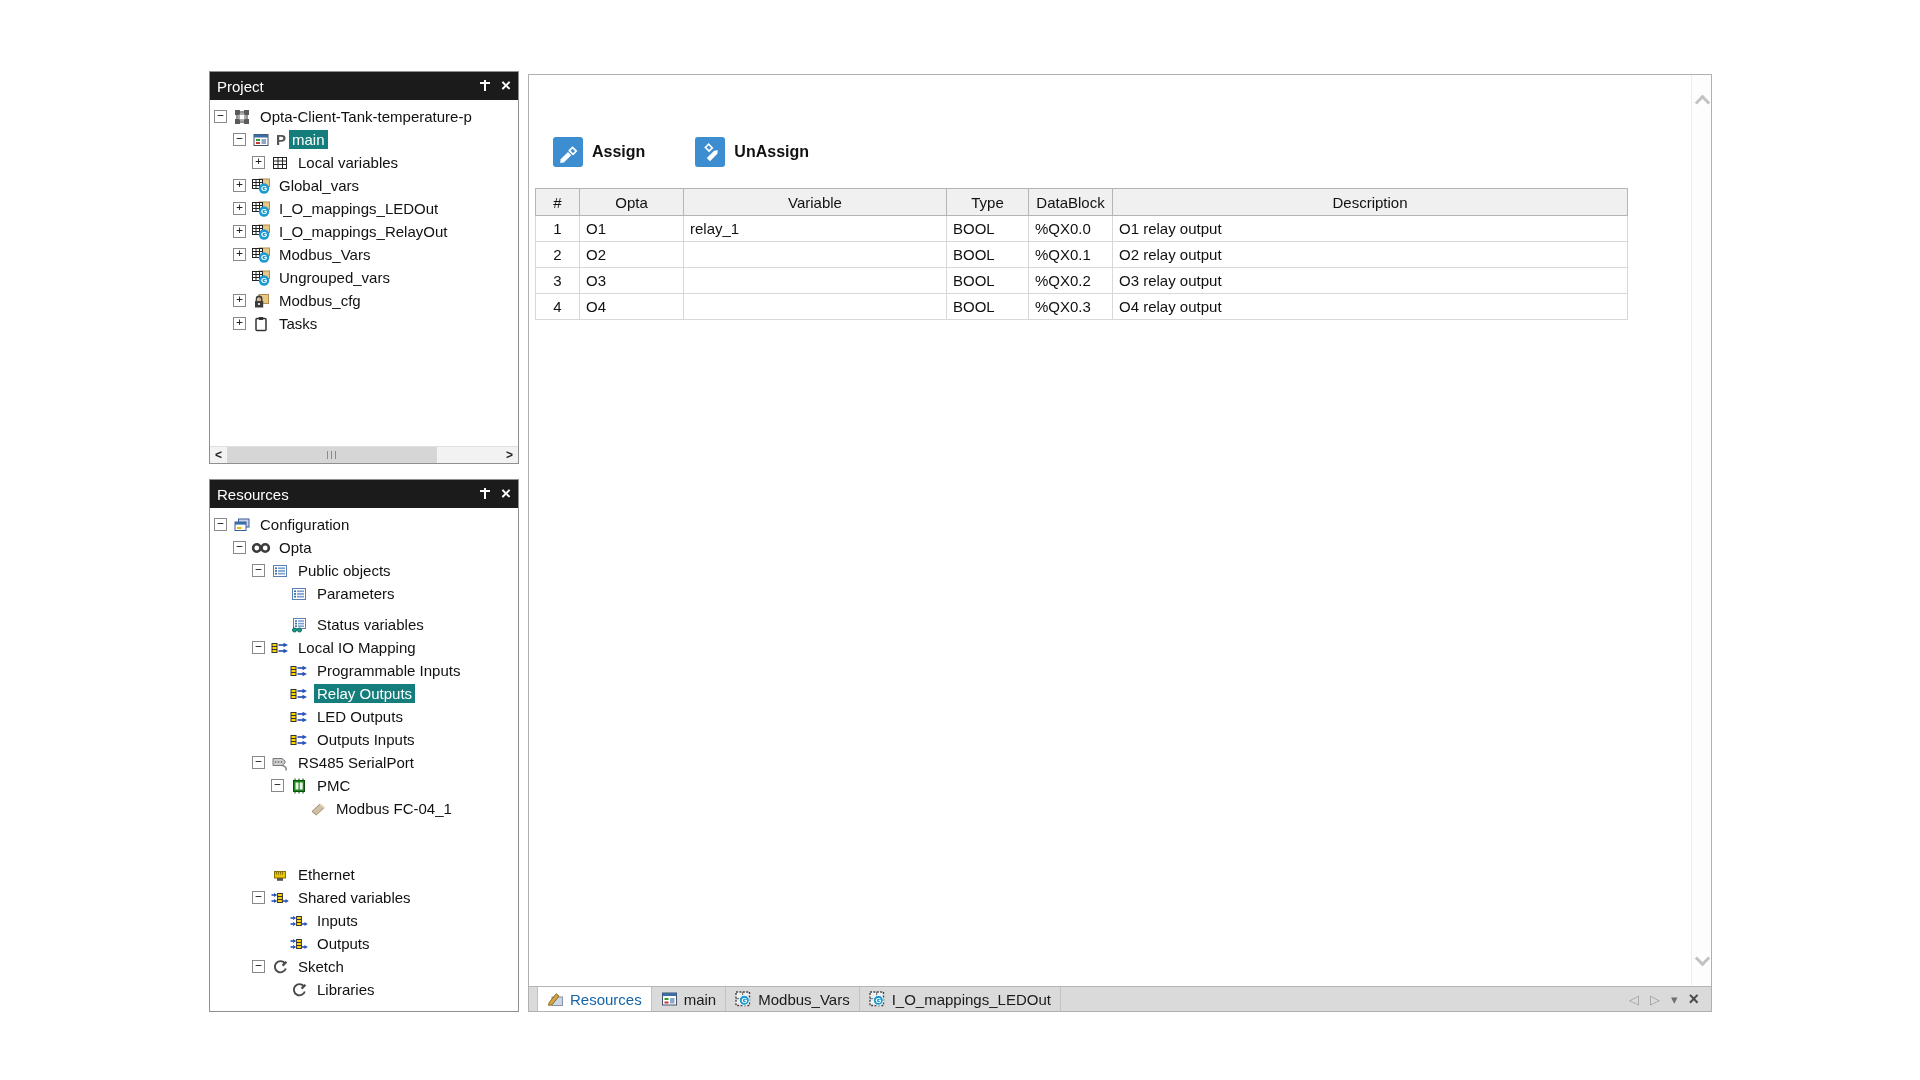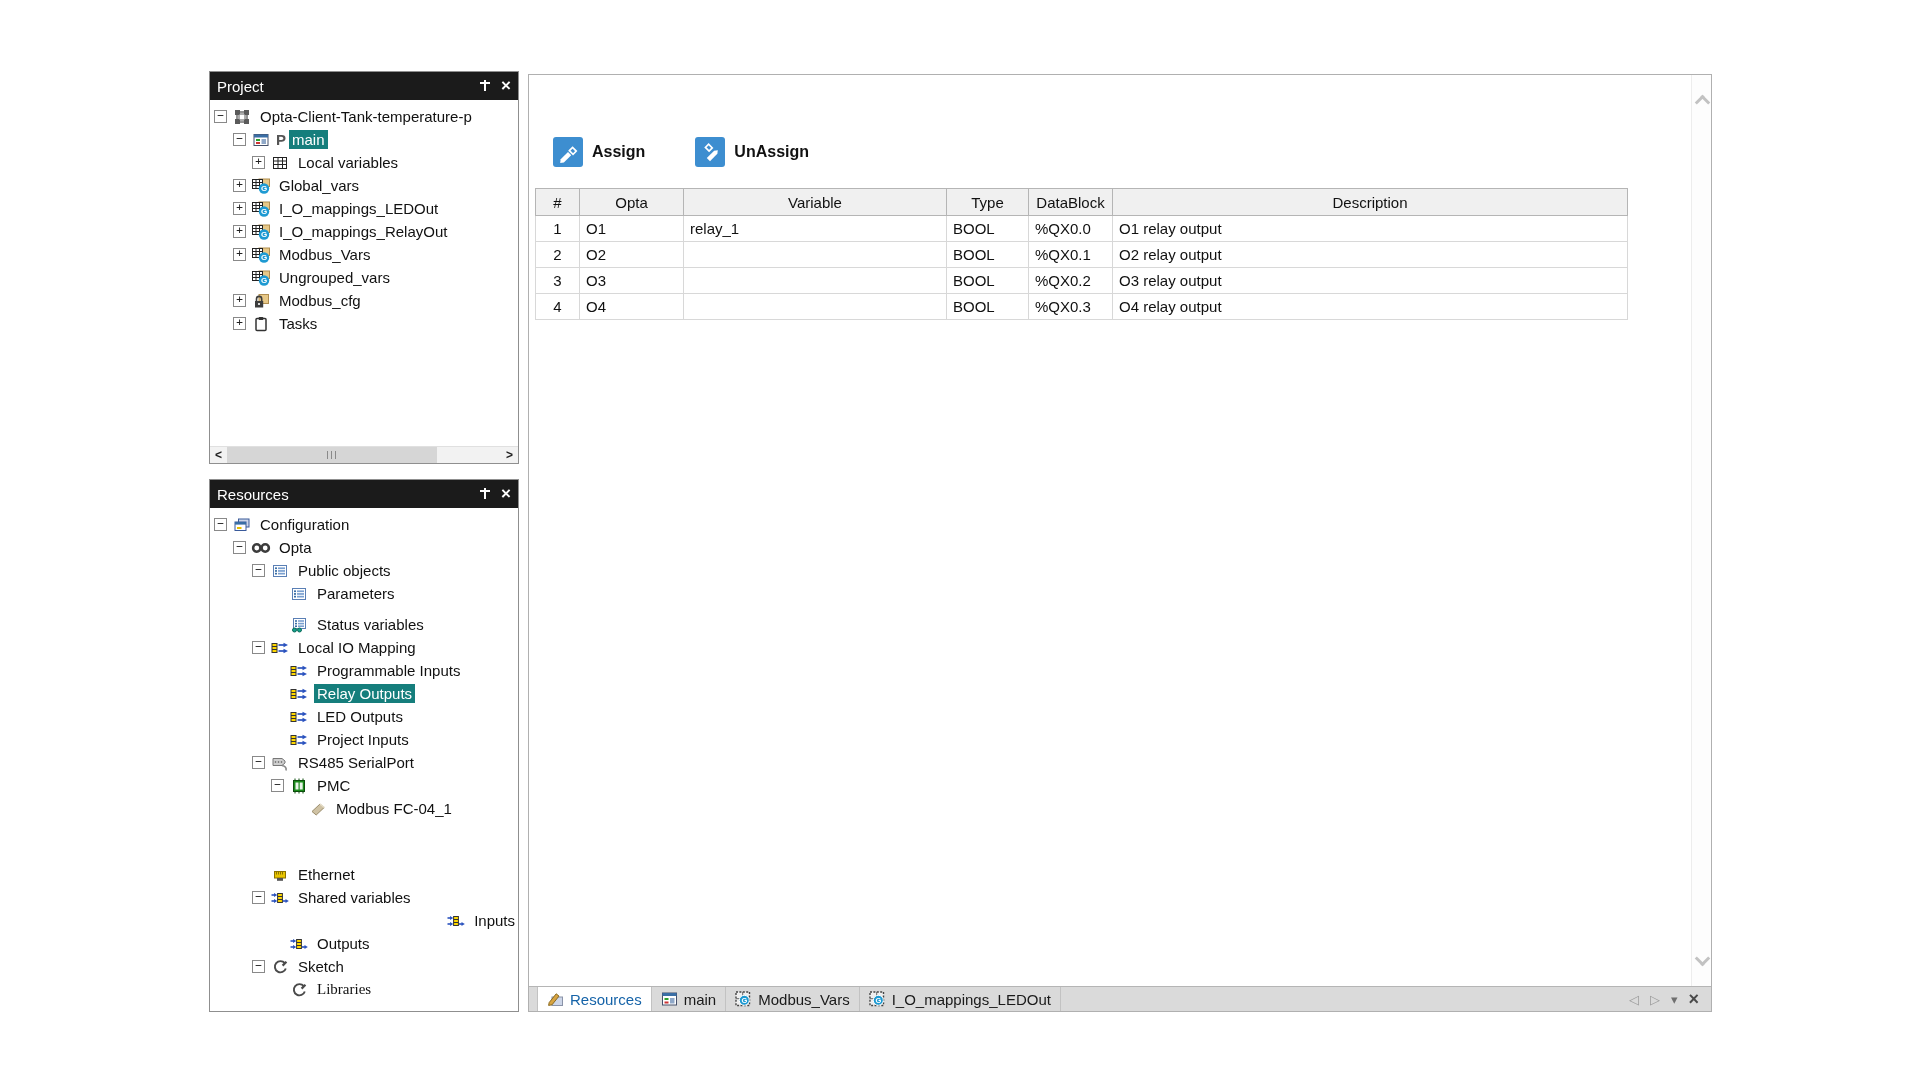--- a/index.html
+++ b/index.html
@@ -389,21 +389,21 @@
             <svg viewBox="0 0 18 16">
               <rect x="1" y="3.5" width="5" height="9" fill="#ffd800" stroke="#333"></rect>
               <line x1="1" y1="6.5" x2="6" y2="6.5" stroke="#333"></line>
               <line x1="1" y1="9.5" x2="6" y2="9.5" stroke="#333"></line>
               <path d="M7.5 5 h5.5" stroke="#2a52be" stroke-width="1.7"></path>
               <path d="M12.5 2.7 L17 5 L12.5 7.3 Z" fill="#2a52be"></path>
               <path d="M7.5 11 h5.5" stroke="#2a52be" stroke-width="1.7"></path>
               <path d="M12.5 8.7 L17 11 L12.5 13.3 Z" fill="#2a52be"></path>
             </svg>
           </span>
-          <span class="tree-label">Project Inputs</span>
+          <span class="tree-label">Outputs Inputs</span>
         </div>
         <div class="tree-row" style="padding-left: 42px;">
           <span class="expand-box">−</span>
           <span class="tree-icon">
             <svg viewBox="0 0 18 16">
               <path d="M2 3.5 h9 l3 2.5 v2 l-3 2.5 H2 Z" fill="#cfcfcf" stroke="#777"></path>
               <circle cx="4.5" cy="7" r="0.8" fill="#555"></circle>
               <circle cx="7.5" cy="7" r="0.8" fill="#555"></circle>
               <circle cx="10.5" cy="7" r="0.8" fill="#555"></circle>
               <path d="M11 10.5 q5 1 4 5" fill="none" stroke="#888" stroke-width="1.6"></path>
@@ -466,21 +466,21 @@
               <path d="M0.5 5 h3" stroke="#2a52be" stroke-width="1.6"></path>
               <path d="M3 2.9 L6.3 5 L3 7.1 Z" fill="#2a52be"></path>
               <path d="M12 11 h3" stroke="#2a52be" stroke-width="1.6"></path>
               <path d="M14.5 8.9 L17.8 11 L14.5 13.1 Z" fill="#2a52be"></path>
               <path d="M0.5 11 h3" stroke="#2a52be" stroke-width="1.6"></path>
               <path d="M3 8.9 L6.3 11 L3 13.1 Z" fill="#2a52be"></path>
             </svg>
           </span>
           <span class="tree-label">Shared variables</span>
         </div>
-        <div class="tree-row" style="padding-left: 61px; justify-content: flex-end;">
+        <div class="tree-row" style="padding-left: 61px;">
           <span class="tree-spacer"></span>
           <span class="tree-icon">
             <svg viewBox="0 0 18 16">
               <rect x="6.6" y="3.5" width="4.8" height="9" fill="#ffd800" stroke="#333"></rect>
               <line x1="6.6" y1="6.5" x2="11.4" y2="6.5" stroke="#333"></line>
               <line x1="6.6" y1="9.5" x2="11.4" y2="9.5" stroke="#333"></line>
               <path d="M0.5 5 h3" stroke="#2a52be" stroke-width="1.6"></path>
               <path d="M3 2.9 L6.3 5 L3 7.1 Z" fill="#2a52be"></path>
               <path d="M12 11 h3" stroke="#2a52be" stroke-width="1.6"></path>
               <path d="M14.5 8.9 L17.8 11 L14.5 13.1 Z" fill="#2a52be"></path>
@@ -510,21 +510,21 @@
         <div class="tree-row" style="padding-left: 42px;">
           <span class="expand-box">−</span>
           <span class="tree-icon">
             <svg viewBox="0 0 16 16">
               <path d="M12.8 4.2 A5.6 5.6 0 1 0 13.8 9.5" fill="none" stroke="#4a4a4a" stroke-width="1.9"></path>
               <path d="M9.8 5.8 L13.6 2 L15.2 3.6 L11.4 7.4 Z" fill="#4a4a4a"></path>
             </svg>
           </span>
           <span class="tree-label">Sketch</span>
         </div>
-        <div class="tree-row" style="padding-left: 61px; font-family: Liberation Serif, serif;">
+        <div class="tree-row" style="padding-left: 61px;">
           <span class="tree-spacer"></span>
           <span class="tree-icon">
             <svg viewBox="0 0 16 16">
               <path d="M12.8 4.2 A5.6 5.6 0 1 0 13.8 9.5" fill="none" stroke="#4a4a4a" stroke-width="1.9"></path>
               <path d="M9.8 5.8 L13.6 2 L15.2 3.6 L11.4 7.4 Z" fill="#4a4a4a"></path>
             </svg>
           </span>
           <span class="tree-label">Libraries</span>
         </div>
       </div>

